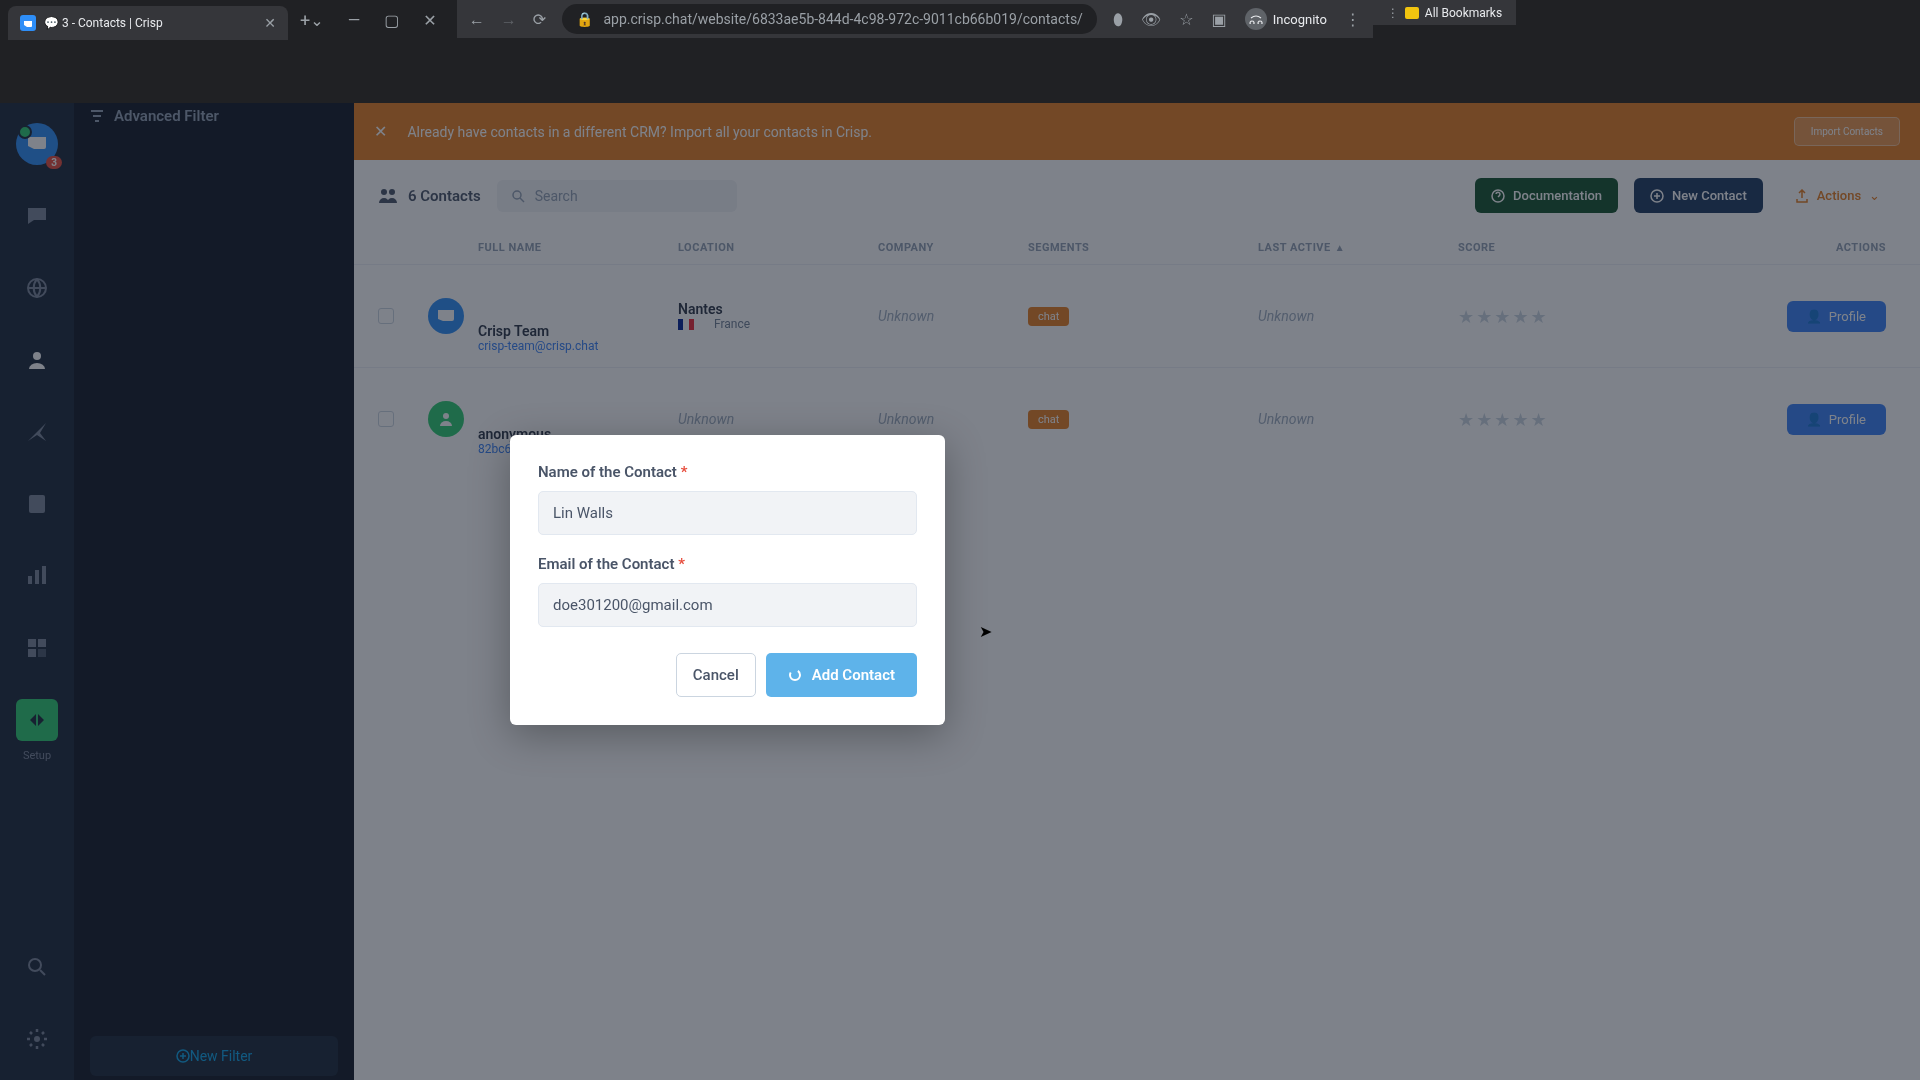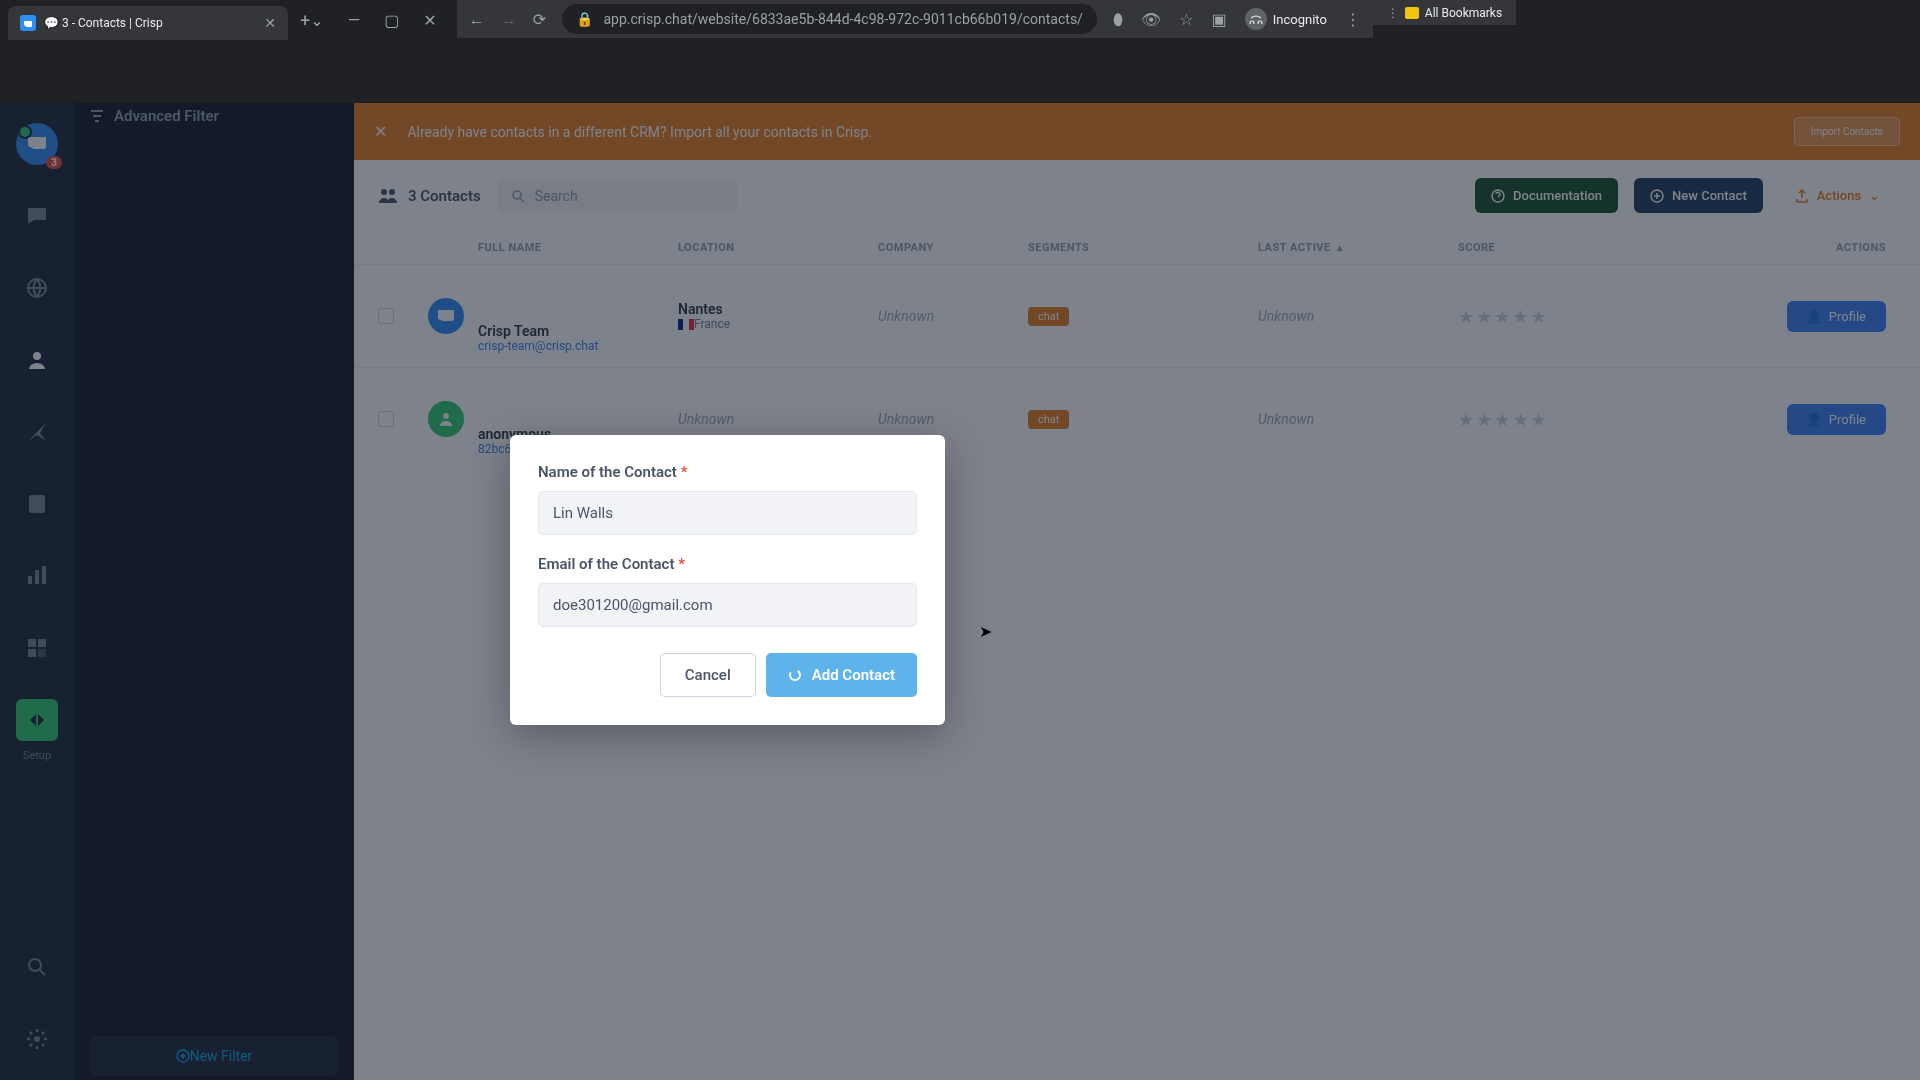--- a/index.html
+++ b/index.html
@@ -73,36 +73,36 @@
 .col-active { width: 200px; }
 .col-score { width: 180px; }
 .col-actions { flex: 1; text-align: right; padding-right: 10px; }
 
 .trow { display: flex; padding: 14px 24px; align-items: center; border-top: 1px solid #edf0f5; font-size: 14px; }
 .row-avatar { width: 36px; height: 36px; border-radius: 50%; background: #2e8ef7; color: #fff; display: flex; align-items: center; justify-content: center; font-weight: 600; }
 .row-avatar.green { background: #2ecc71; }
 .row-name-primary { color: #2d3748; font-weight: 600; margin-top: 44px; }
 .row-name-secondary { color: #3b82f6; font-size: 12px; }
 .row-loc-primary { color: #2d3748; font-weight: 600; }
-.row-loc-secondary { color: #718096; font-size: 12px; display: flex; align-items: center; gap: 0; }
+.row-loc-secondary { color: #718096; font-size: 12px; display: flex; align-items: center; gap: 20px; }
 .flag { display: inline-block; width: 16px; height: 11px; background: linear-gradient(to right, #002395 33%, #fff 33%, #fff 66%, #ed2939 66%); }
 .unknown { color: #a0aec0; font-style: italic; }
 .segment-chip { background: #e67e22; color: #fff; font-size: 11px; padding: 3px 10px; border-radius: 4px; display: inline-block; }
 .stars { color: #cbd5e0; font-size: 18px; letter-spacing: 2px; }
 .profile-btn { background: #3b82f6; color: #fff; border: none; border-radius: 6px; padding: 8px 20px; font-size: 13px; display: inline-flex; align-items: center; gap: 6px; }
 .checkbox { width: 16px; height: 16px; border: 1.5px solid #cbd5e0; border-radius: 3px; }
 
 
 .overlay { position: absolute; inset: 0; background: rgba(20,28,41,0.55); z-index: 10; }
 .dialog { position: absolute; top: 332px; left: 510px; width: 435px; background: #fff; border-radius: 6px; box-shadow: 0 10px 40px rgba(0,0,0,0.3); padding: 28px; z-index: 20; }
 .dialog-label { color: #4a5568; font-size: 15px; font-weight: 600; margin-bottom: 10px; }
 .dialog-label .req { color: #e74c3c; }
 .dialog-input { width: 100%; background: #f1f3f6; border: 1px solid #e2e8f0; border-radius: 5px; padding: 12px 14px; font-size: 15px; color: #4a5568; margin-bottom: 20px; }
 .dialog-actions { display: flex; justify-content: flex-end; gap: 10px; margin-top: 6px; }
-.dialog-cancel { background: #fff; border: 1px solid #cbd5e0; color: #4a5568; padding: 12px 24px; border-radius: 5px; font-size: 15px; font-weight: 500; cursor: pointer; }
+.dialog-cancel { background: #fff; border: 1px solid #cbd5e0; color: #4a5568; padding: 12px 16px; border-radius: 5px; font-size: 15px; font-weight: 500; cursor: pointer; }
 .dialog-submit { background: #5eb3ea; border: none; color: #fff; padding: 12px 22px; border-radius: 5px; font-size: 15px; font-weight: 600; display: flex; align-items: center; gap: 10px; cursor: pointer; }
 
 .cursor { position: absolute; top: 519px; left: 979px; font-size: 16px; color: #000; z-index: 30; pointer-events: none; }
 
 .sort-arrow { font-size: 10px; margin-left: 4px; }
 svg { display: block; }
 </style>
 </head>
 <body>
 
@@ -254,21 +254,21 @@
       <button class="banner-btn">Import Contacts</button>
     </div>
 
     <div class="toolbar">
       <div class="contact-count">
         <svg width="20" height="16" viewBox="0 0 20 16">
             <circle cx="6" cy="4" r="3" fill="#4a5568"></circle>
             <circle cx="14" cy="4" r="3" fill="#4a5568"></circle>
             <path d="M1 15 a5 5 0 0 1 10 0 M9 15 a5 5 0 0 1 10 0" fill="#4a5568"></path>
           </svg>
-        <span>3 Contacts</span>
+        <span>6 Contacts</span>
       </div>
       <div class="search-box">
         <svg width="14" height="14" viewBox="0 0 14 14">
             <circle cx="6" cy="6" r="4" fill="none" stroke="currentColor" stroke-width="1.5"></circle>
             <path d="M9 9 l4 4" stroke="currentColor" stroke-width="1.5"></path>
           </svg>
         <span>Search</span>
       </div>
       <div class="toolbar-spacer"></div>
       <button class="toolbar-btn btn-doc">

